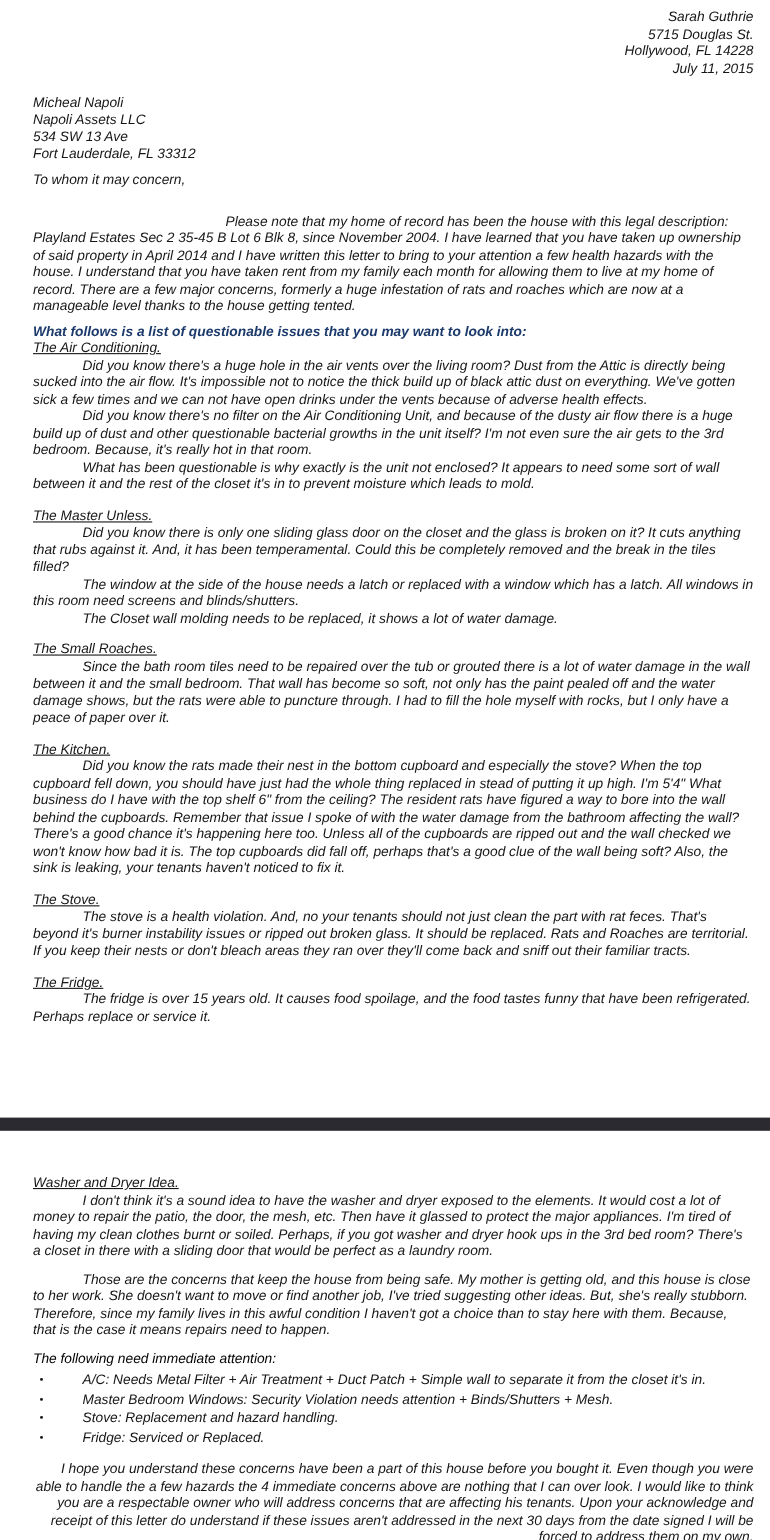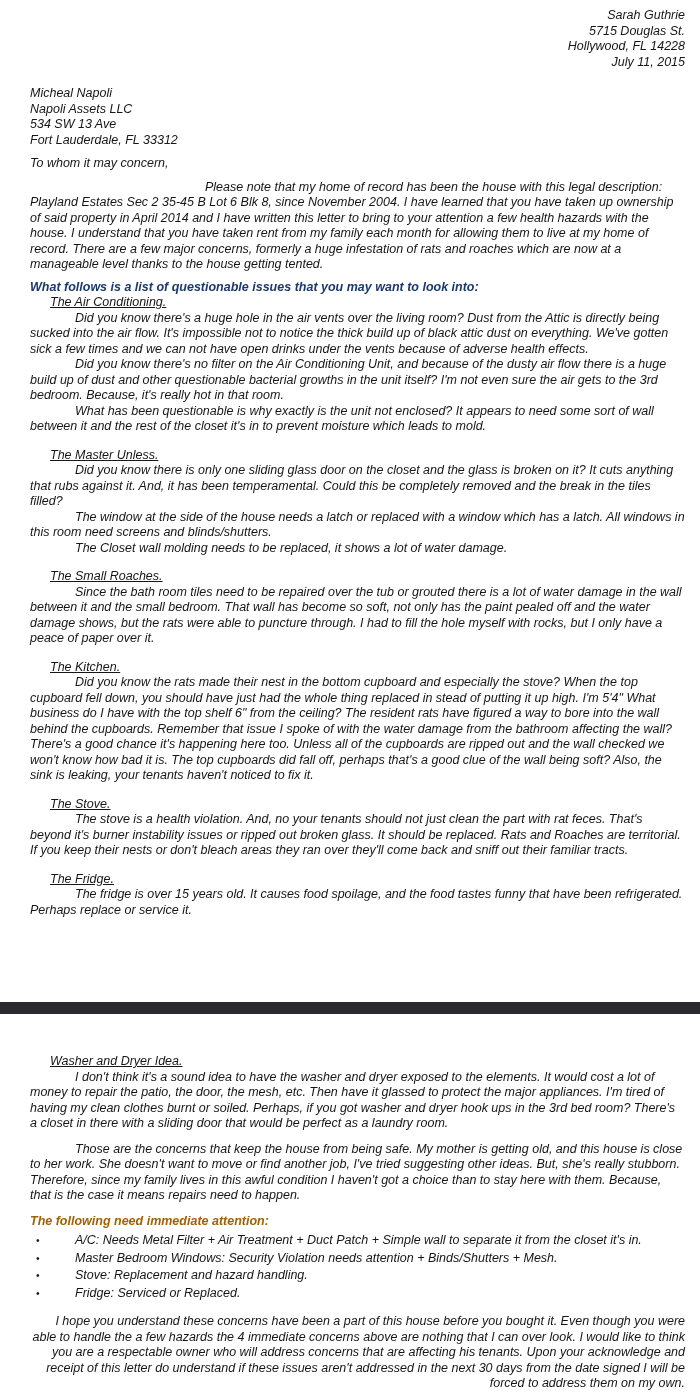--- a/index.html
+++ b/index.html
@@ -12,29 +12,29 @@
     overflow: hidden;
     font-family: "Liberation Sans", "DejaVu Sans", sans-serif;
     font-size: 12.5px;
     line-height: 15.5px;
     color: #161616;
   }
   p, div { margin: 0; font-style: italic; }
   .sender { text-align: right; }
   .recipient { margin-top: 16px; }
   .salutation { margin-top: 8px; }
-  .intro { margin-top: 8px; text-indent: 175px; }
+  .intro { margin-top: 22px; text-indent: 175px; }
   .list-intro { margin-top: 7px; font-weight: bold; font-style: italic; color: #1B3A6B; }
   .section { margin-top: 13px; }
   .section.first { margin-top: 0; }
-  .sec-heading { text-decoration: underline; margin-left: 20px; }
+  .sec-heading { text-decoration: underline; }
   .para { text-indent: 45px; }
   .break-bar { height: 12px; background: #2A2A30; margin: 84px -15px 40px -30px; }
   .concerns { margin-top: 10px; text-indent: 45px; }
-  .attention-intro { margin-top: 10px; font-weight: bold; font-style: italic; color: #a16207; }
+  .attention-intro { margin-top: 10px; font-weight: normal; font-style: italic; color: #000000; }
   .bullets { margin-top: 3px; }
   .bullet-row { display: flex; line-height: 17.5px; }
   .bullet-marker { flex: 0 0 45px; width: 45px; box-sizing: border-box; padding-left: 6px; font-size: 10px; }
   .bullet-text { flex: 1; }
   .closing { margin-top: 12px; text-align: right; }
 </style>
 </head>
 <body>
 
 <div class="sender">

